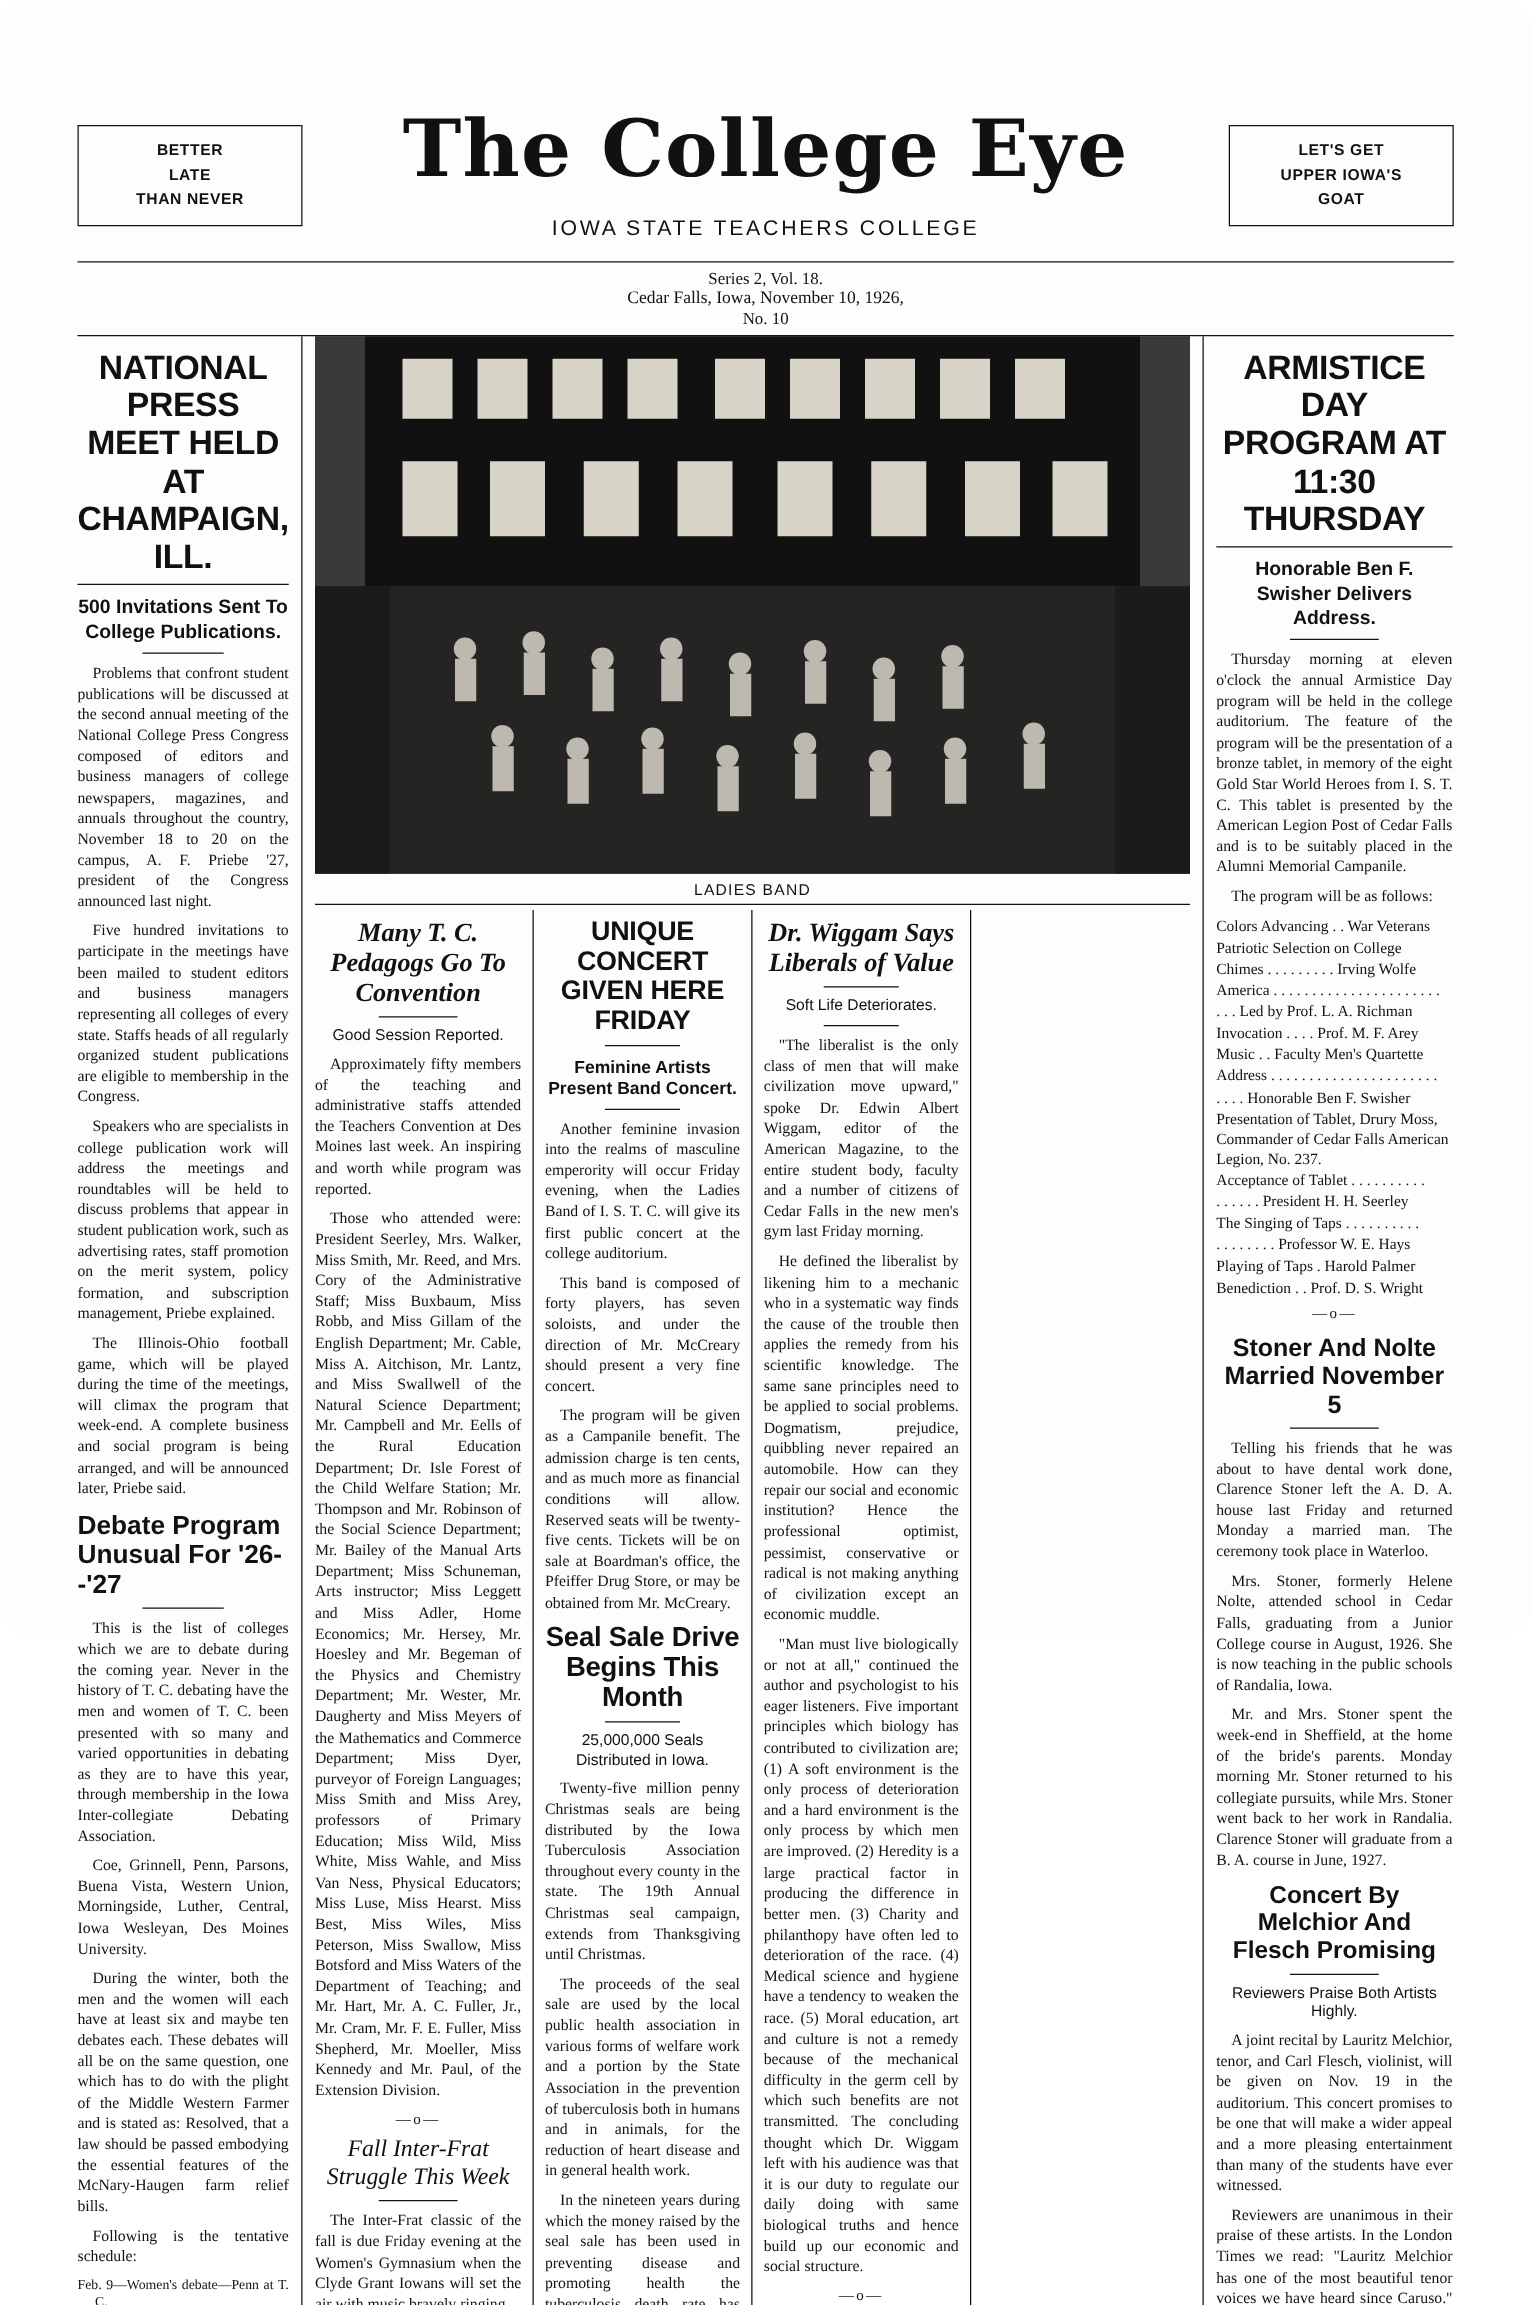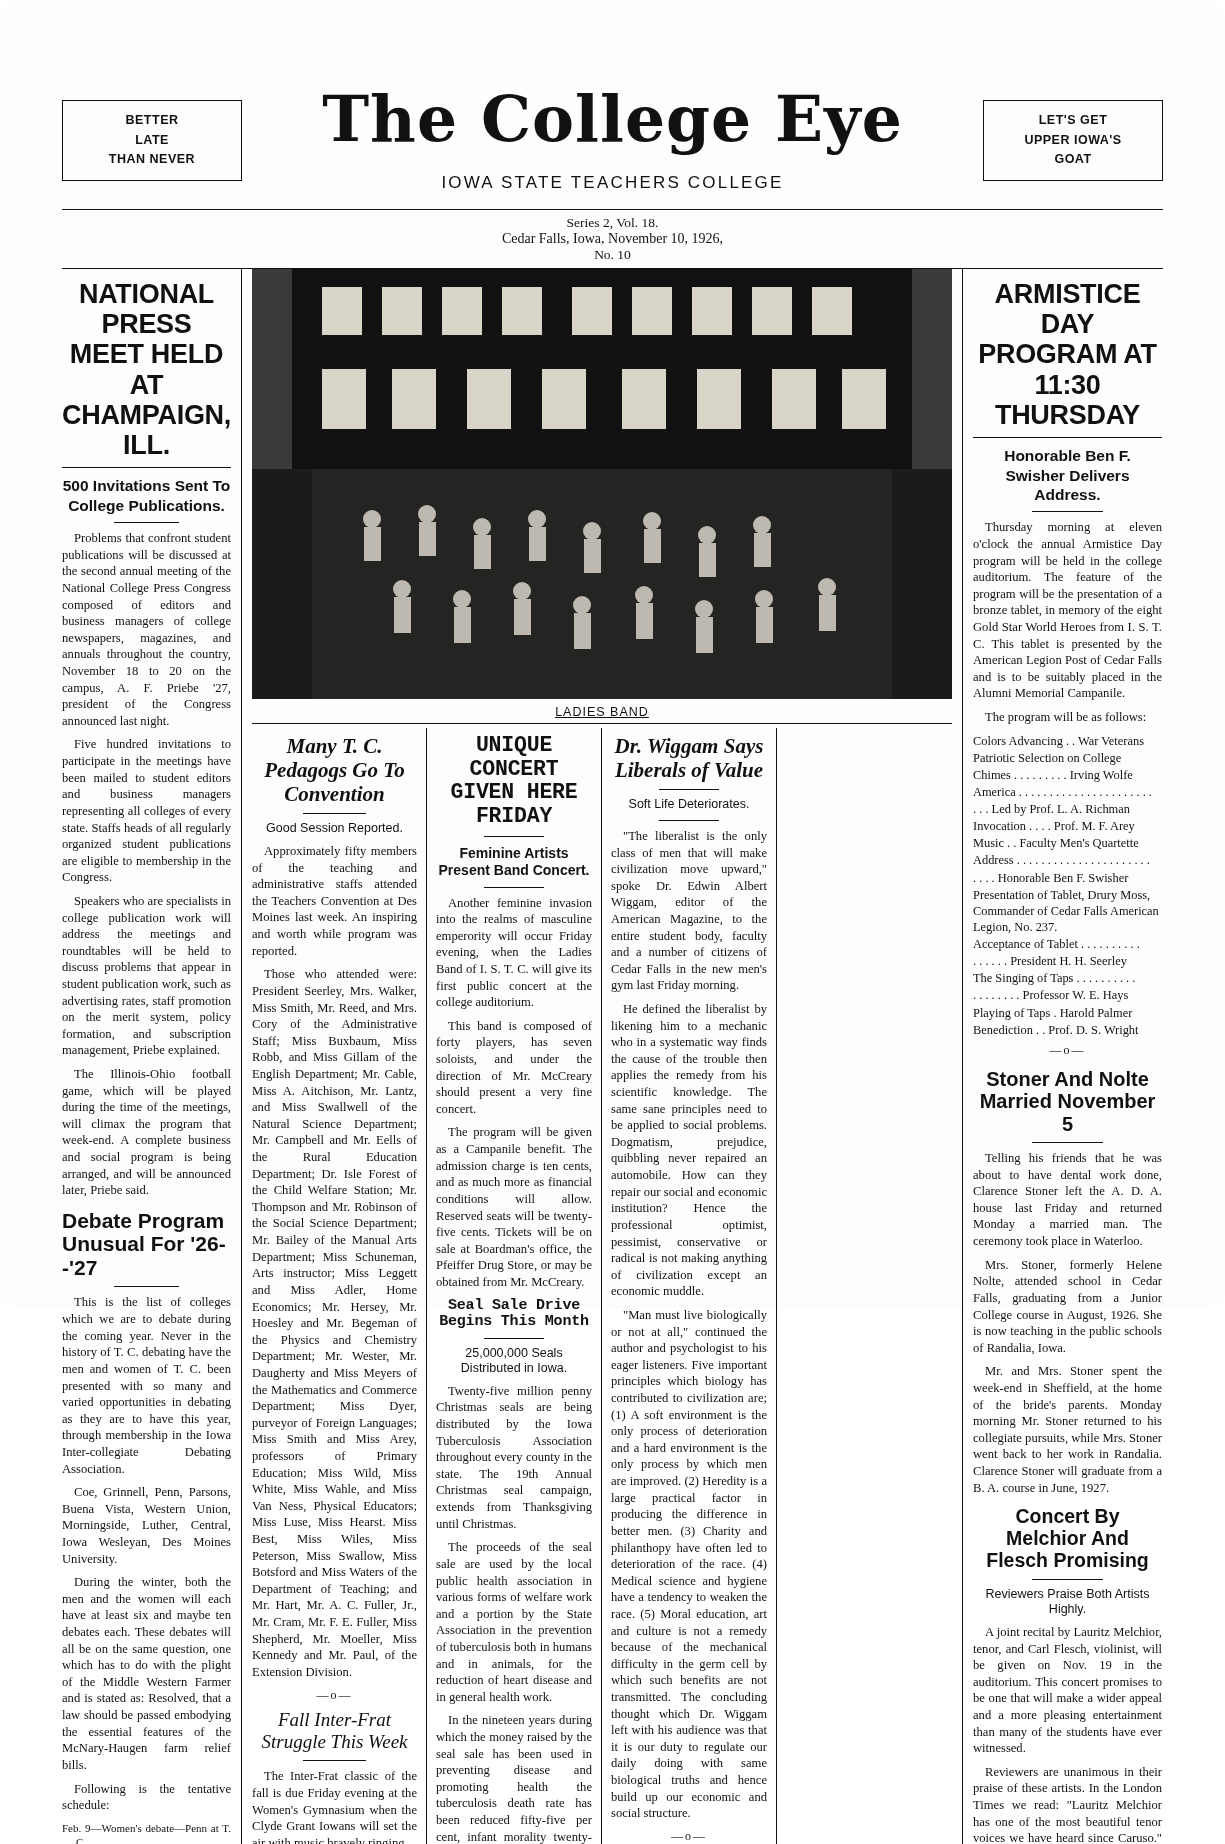--- a/index.html
+++ b/index.html
@@ -37,34 +37,34 @@
            line-height:1.25;margin:8px 0 6px;}
   p.body{font-size:12.6px;line-height:1.32;text-align:justify;margin:0 0 7px;text-indent:12px;
          hyphens:auto;-webkit-hyphens:auto;}
   .dash{text-align:center;font-size:12px;margin:5px 0 5px;letter-spacing:2px;}
   .hr-thin{border-top:1px solid #111;margin:7px 0;}
   .hr-short{border-top:1px solid #111;width:38%;margin:7px auto;}
 
   
   .photo-wrap{text-align:center;}
   .photo{width:100%;height:430px;background:#2a2a2a;position:relative;overflow:hidden;}
-  .caption{font-family:"Liberation Sans",sans-serif;font-size:12.5px;letter-spacing:1px;margin:6px 0 4px;text-align:center;text-decoration:underline;}
+  .caption{font-family:"Liberation Sans",sans-serif;font-size:12.5px;letter-spacing:1px;margin:6px 0 4px;text-align:center;}
 
   .sub-cols{display:flex;border-top:1.5px solid #111;padding-top:4px;}
   .sc{box-sizing:border-box;}
   .sc1{width:175px;padding-right:9px;border-right:1px solid #111;}
   .sc2{width:175px;padding:0 9px;border-right:1px solid #111;}
   .sc3{width:175px;padding:0 9px;border-right:1px solid #111;}
   .sc4{width:175px;padding-left:9px;}
 
   .script{font-family:"Liberation Serif",serif;font-style:italic;font-weight:700;font-size:21px;
           text-align:center;line-height:1.15;margin:6px 0 4px;}
-  .blkhead{font-family:Liberation Mono, monospace;font-weight:700;font-size:21.5px;text-align:center;
+  .blkhead{font-family:Liberation Sans, sans-serif;font-weight:700;font-size:21.5px;text-align:center;
            line-height:1.1;margin:6px 0 4px;letter-spacing:-0.2px;}
-  .blkhead.sm{font-size:15px;}
+  .blkhead.sm{font-size:22px;}
   .italhead{font-family:"Liberation Serif",serif;font-style:italic;font-size:19px;text-align:center;
             line-height:1.18;margin:6px 0 4px;}
   .centerbold{font-family:"Liberation Sans",sans-serif;font-weight:400;font-size:12.5px;text-align:center;margin:5px 0 6px;line-height:1.25;}
   .sched{font-size:11px;line-height:1.3;margin:0 0 4px;padding-left:14px;text-indent:-14px;text-align:justify;}
   .prog{font-size:12.4px;line-height:1.3;margin:0 0 1px;text-align:left;}
 </style>
 </head>
 <body>
 
 <div class="page">

